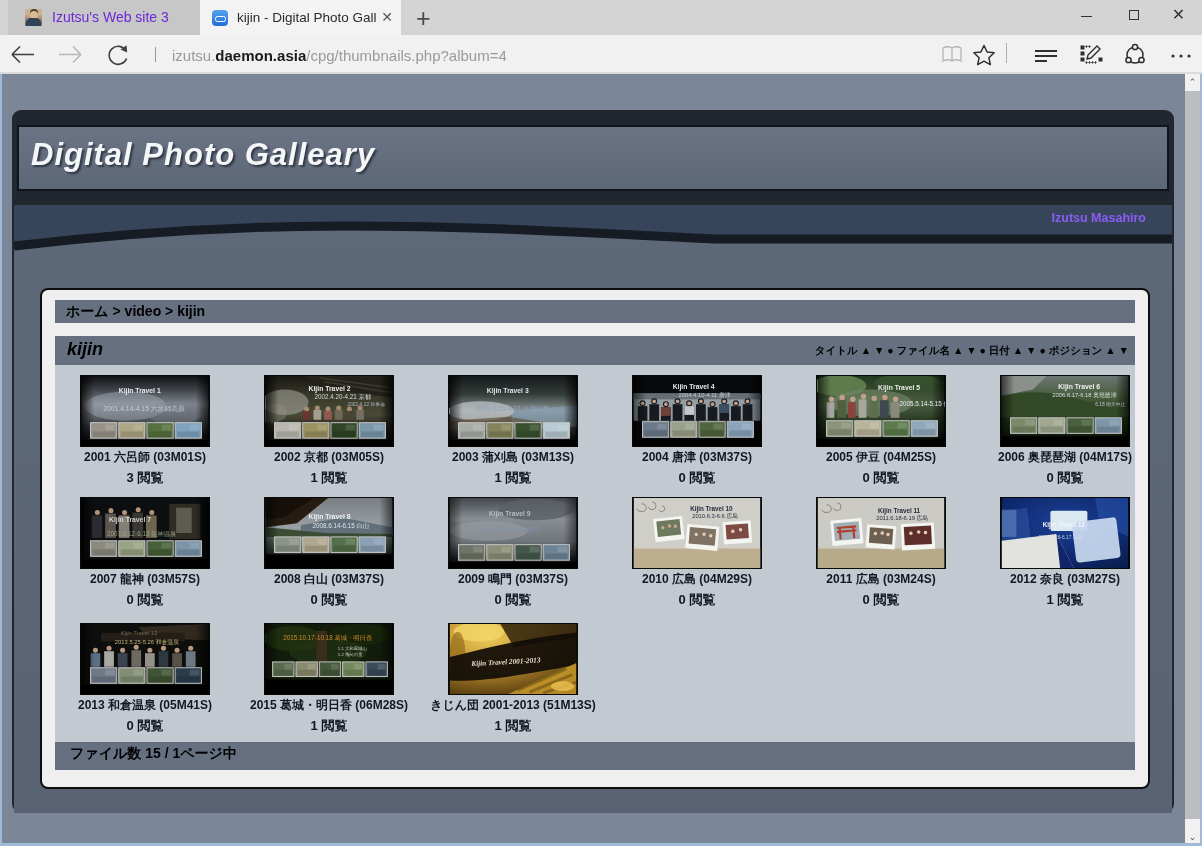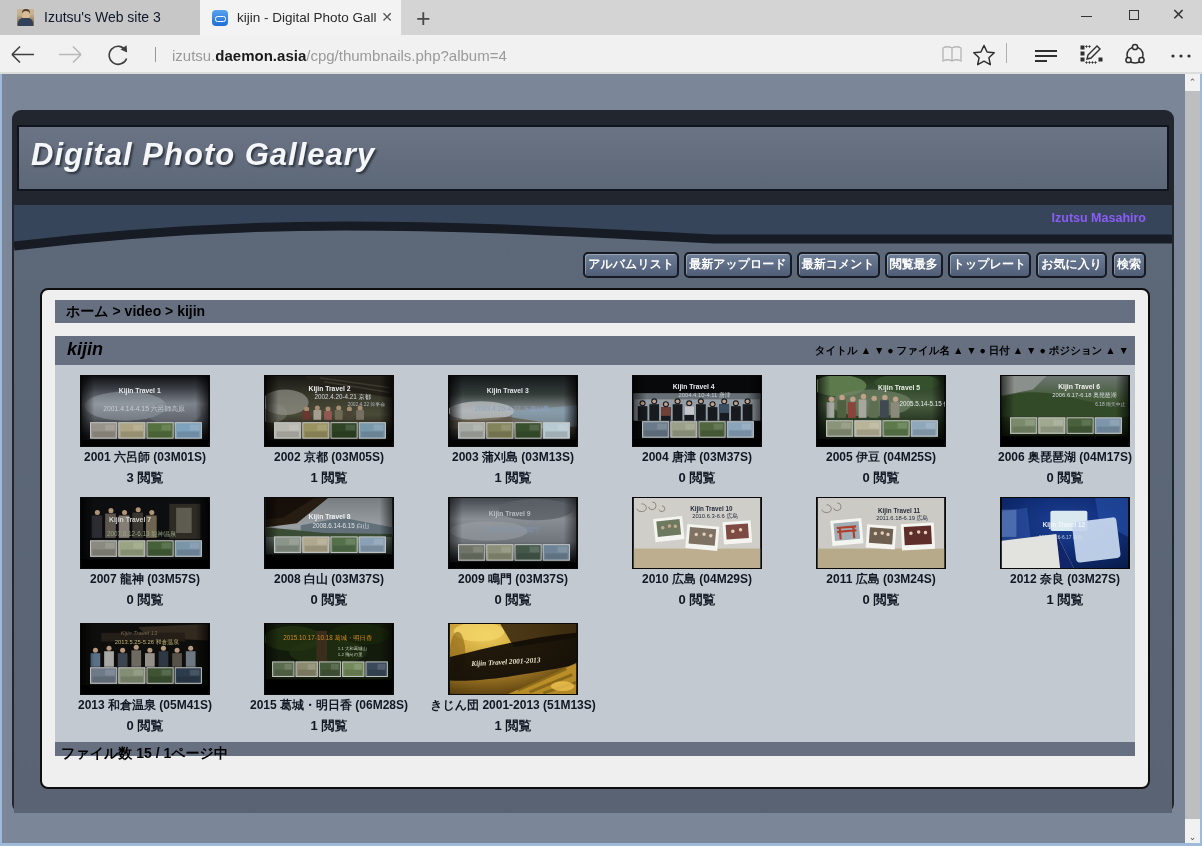--- a/index.html
+++ b/index.html
@@ -2,21 +2,21 @@
 <html><head>
 <meta charset="utf-8">
 <style>
   * { margin:0; padding:0; box-sizing:border-box; }
   html,body { width:1202px; height:846px; overflow:hidden; }
   body { font-family:"Liberation Sans", sans-serif; position:relative; background:#7b8698; }
   #win { position:absolute; left:0; top:0; width:1202px; height:846px; }
 
   
   #tabstrip { position:absolute; left:0; top:0; width:1202px; height:35px; background:#d4d4d4; }
-  #tab1 { position:absolute; left:0; top:0; width:200px; height:35px; background:#c7c7c7; color:#0f172a; font-size:14px; line-height:35px; overflow:hidden; }
+  #tab1 { position:absolute; left:8px; top:0; width:200px; height:35px; background:#c7c7c7; color:#6d28d9; font-size:14px; line-height:35px; overflow:hidden; }
   #tab1 .fav { position:absolute; left:17px; top:9px; width:17px; height:17px; background:linear-gradient(#c7b394 30%,#6b5b44); border-radius:1px; overflow:hidden; }
   #tab1 .fav:before { content:""; position:absolute; left:4.5px; top:2px; width:8px; height:8px; border-radius:50%; background:#d9bb95; box-shadow:0 -2px 0 #4a3b28; }
   #tab1 .fav:after { content:""; position:absolute; left:1px; top:9px; width:15px; height:8px; border-radius:5px 5px 0 0; background:#32415a; }
   #tab1 .t { position:absolute; left:44px; top:0; }
   #tab2 { position:absolute; left:200px; top:0; width:201px; height:35px; background:#f3f3f3; color:#2b2b2b; font-size:13.5px; line-height:35px; }
   #tab2 .fav { position:absolute; left:12px; top:10px; width:16px; height:16px; background:linear-gradient(#5aa2ef,#1e6fd6); border-radius:4px; }
   #tab2 .fav:before { content:""; position:absolute; left:3px; top:5.5px; width:9px; height:4.5px; border-radius:2.5px; border:1.2px solid #fff; }
   #tab2 .t { position:absolute; left:37px; top:0; width:148px; overflow:hidden; white-space:nowrap; }
   #tab2 .x { position:absolute; right:8px; top:0px; font-size:14px; color:#555; font-weight:400; }
   #newtab { position:absolute; left:416px; top:4px; font-size:25px; color:#4a4a4a; font-weight:400; }
@@ -60,21 +60,21 @@
   #btns2 .btn { margin-left:5px; padding:2px 3px 3px; }
 
   
   #panel { position:absolute; left:28px; top:178px; width:1110px; height:501px; background:#efefef; border-radius:8px; border:2px solid #0e0e0e; box-sizing:border-box; }
   .bar { position:absolute; left:13px; width:1080px; background:#667080; color:#000000; }
   #crumb { top:10px; height:23px; font-size:14px; font-weight:bold; line-height:23px; padding-left:11px; }
   #kbar { top:46px; height:29px; }
   #kbar .k { position:absolute; left:12px; top:3px; font-size:18px; font-weight:bold; font-style:italic; }
   #kbar .sort { position:absolute; right:6px; top:8px; font-size:10.5px; font-weight:bold; }
   #gridbg { position:absolute; left:13px; top:75px; width:1080px; height:379px; background:#c3c9d1; }
-  #fbar { top:452px; height:14px; font-size:14px; font-weight:bold; line-height:23px; padding-left:6px; }
+  #fbar { top:452px; height:28px; font-size:14px; font-weight:bold; line-height:23px; padding-left:15px; }
 
   
   .cell { position:absolute; width:184px; text-align:center; }
   .cell svg { display:block; margin:0 auto; }
   .cap { margin-top:2px; font-size:12px; font-weight:bold; color:#111722; }
   .vw  { margin-top:3px; font-size:13px; font-weight:bold; color:#111722; }
 </style>
 </head>
 <body>
 <div id="win">
@@ -168,23 +168,20 @@
             <linearGradient id="lowbg" x1="0" y1="0" x2="0" y2="1">
               <stop offset="0" stop-color="#5d6879"></stop>
                 <stop offset="1" stop-color="#596374"></stop>
             </linearGradient>
           </defs>
           <rect x="0" y="0" width="1158" height="608" fill="url(#lowbg)"></rect>
           <path d="M0 41 C120 27 220 21 330 21 C460 21 560 27 700 34 L1158 34 L1158 0 L0 0 Z" fill="#36455a"></path>
           <path d="M0 41 C120 27 220 21 330 21 C460 21 560 27 700 34 L1158 34" stroke="#161b24" stroke-width="9" fill="none"></path>
         </svg>
       </div>
-      <div id="btns2">
-        <span class="btn">アルバムリスト</span><span class="btn">最新アップロード</span><span class="btn">最新コメント</span><span class="btn">閲覧最多</span><span class="btn">トップレート</span><span class="btn">お気に入り</span><span class="btn">検索</span>
-      </div>
       <div id="panel">
         <div class="bar" id="crumb">ホーム &gt; video &gt; kijin</div>
         <div class="bar" id="kbar">
           <span class="k">kijin</span>
           <span class="sort">タイトル ▲ ▼ ● ファイル名 ▲ ▼ ● 日付 ▲ ▼ ● ポジション ▲ ▼</span>
         </div>
         <div id="gridbg"></div>
         <div class="bar" id="fbar">ファイル数 15 / 1ページ中</div>
         <div class="cell" style="left:11px;top:85px">
 <svg width="130" height="72" viewBox="0 0 130 72" style="border:1px solid #0a0a0a;background:#000">

